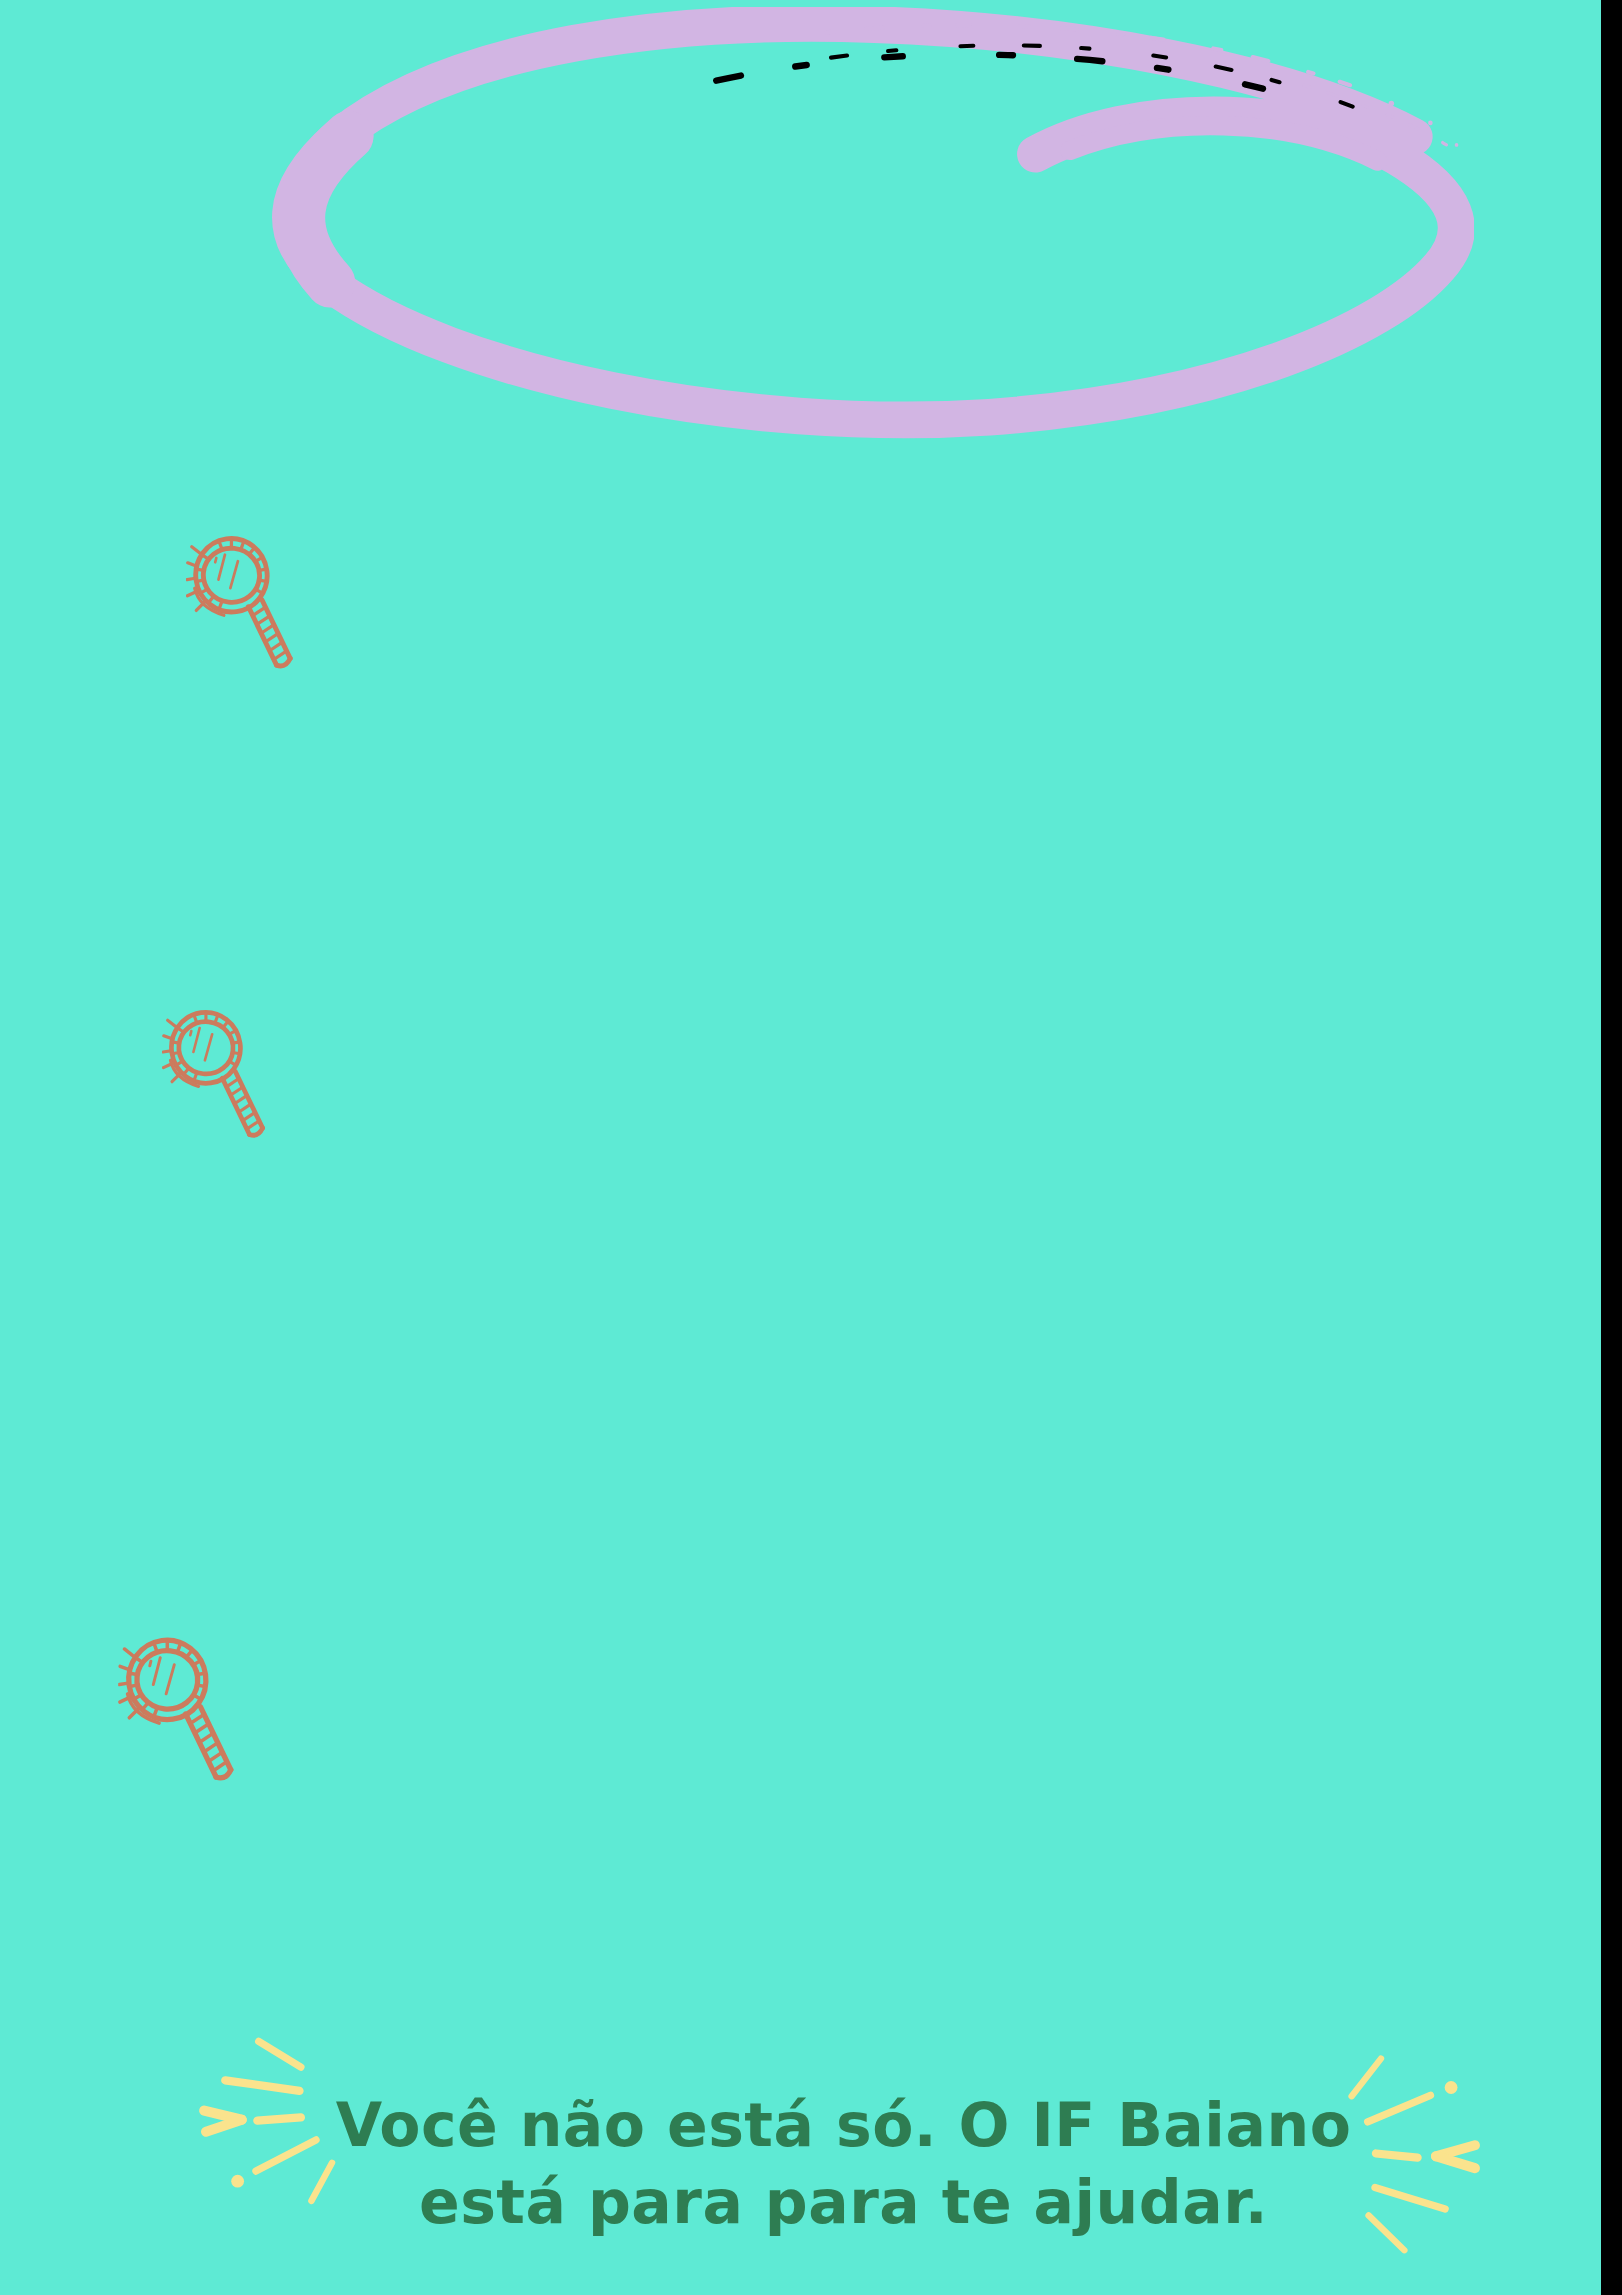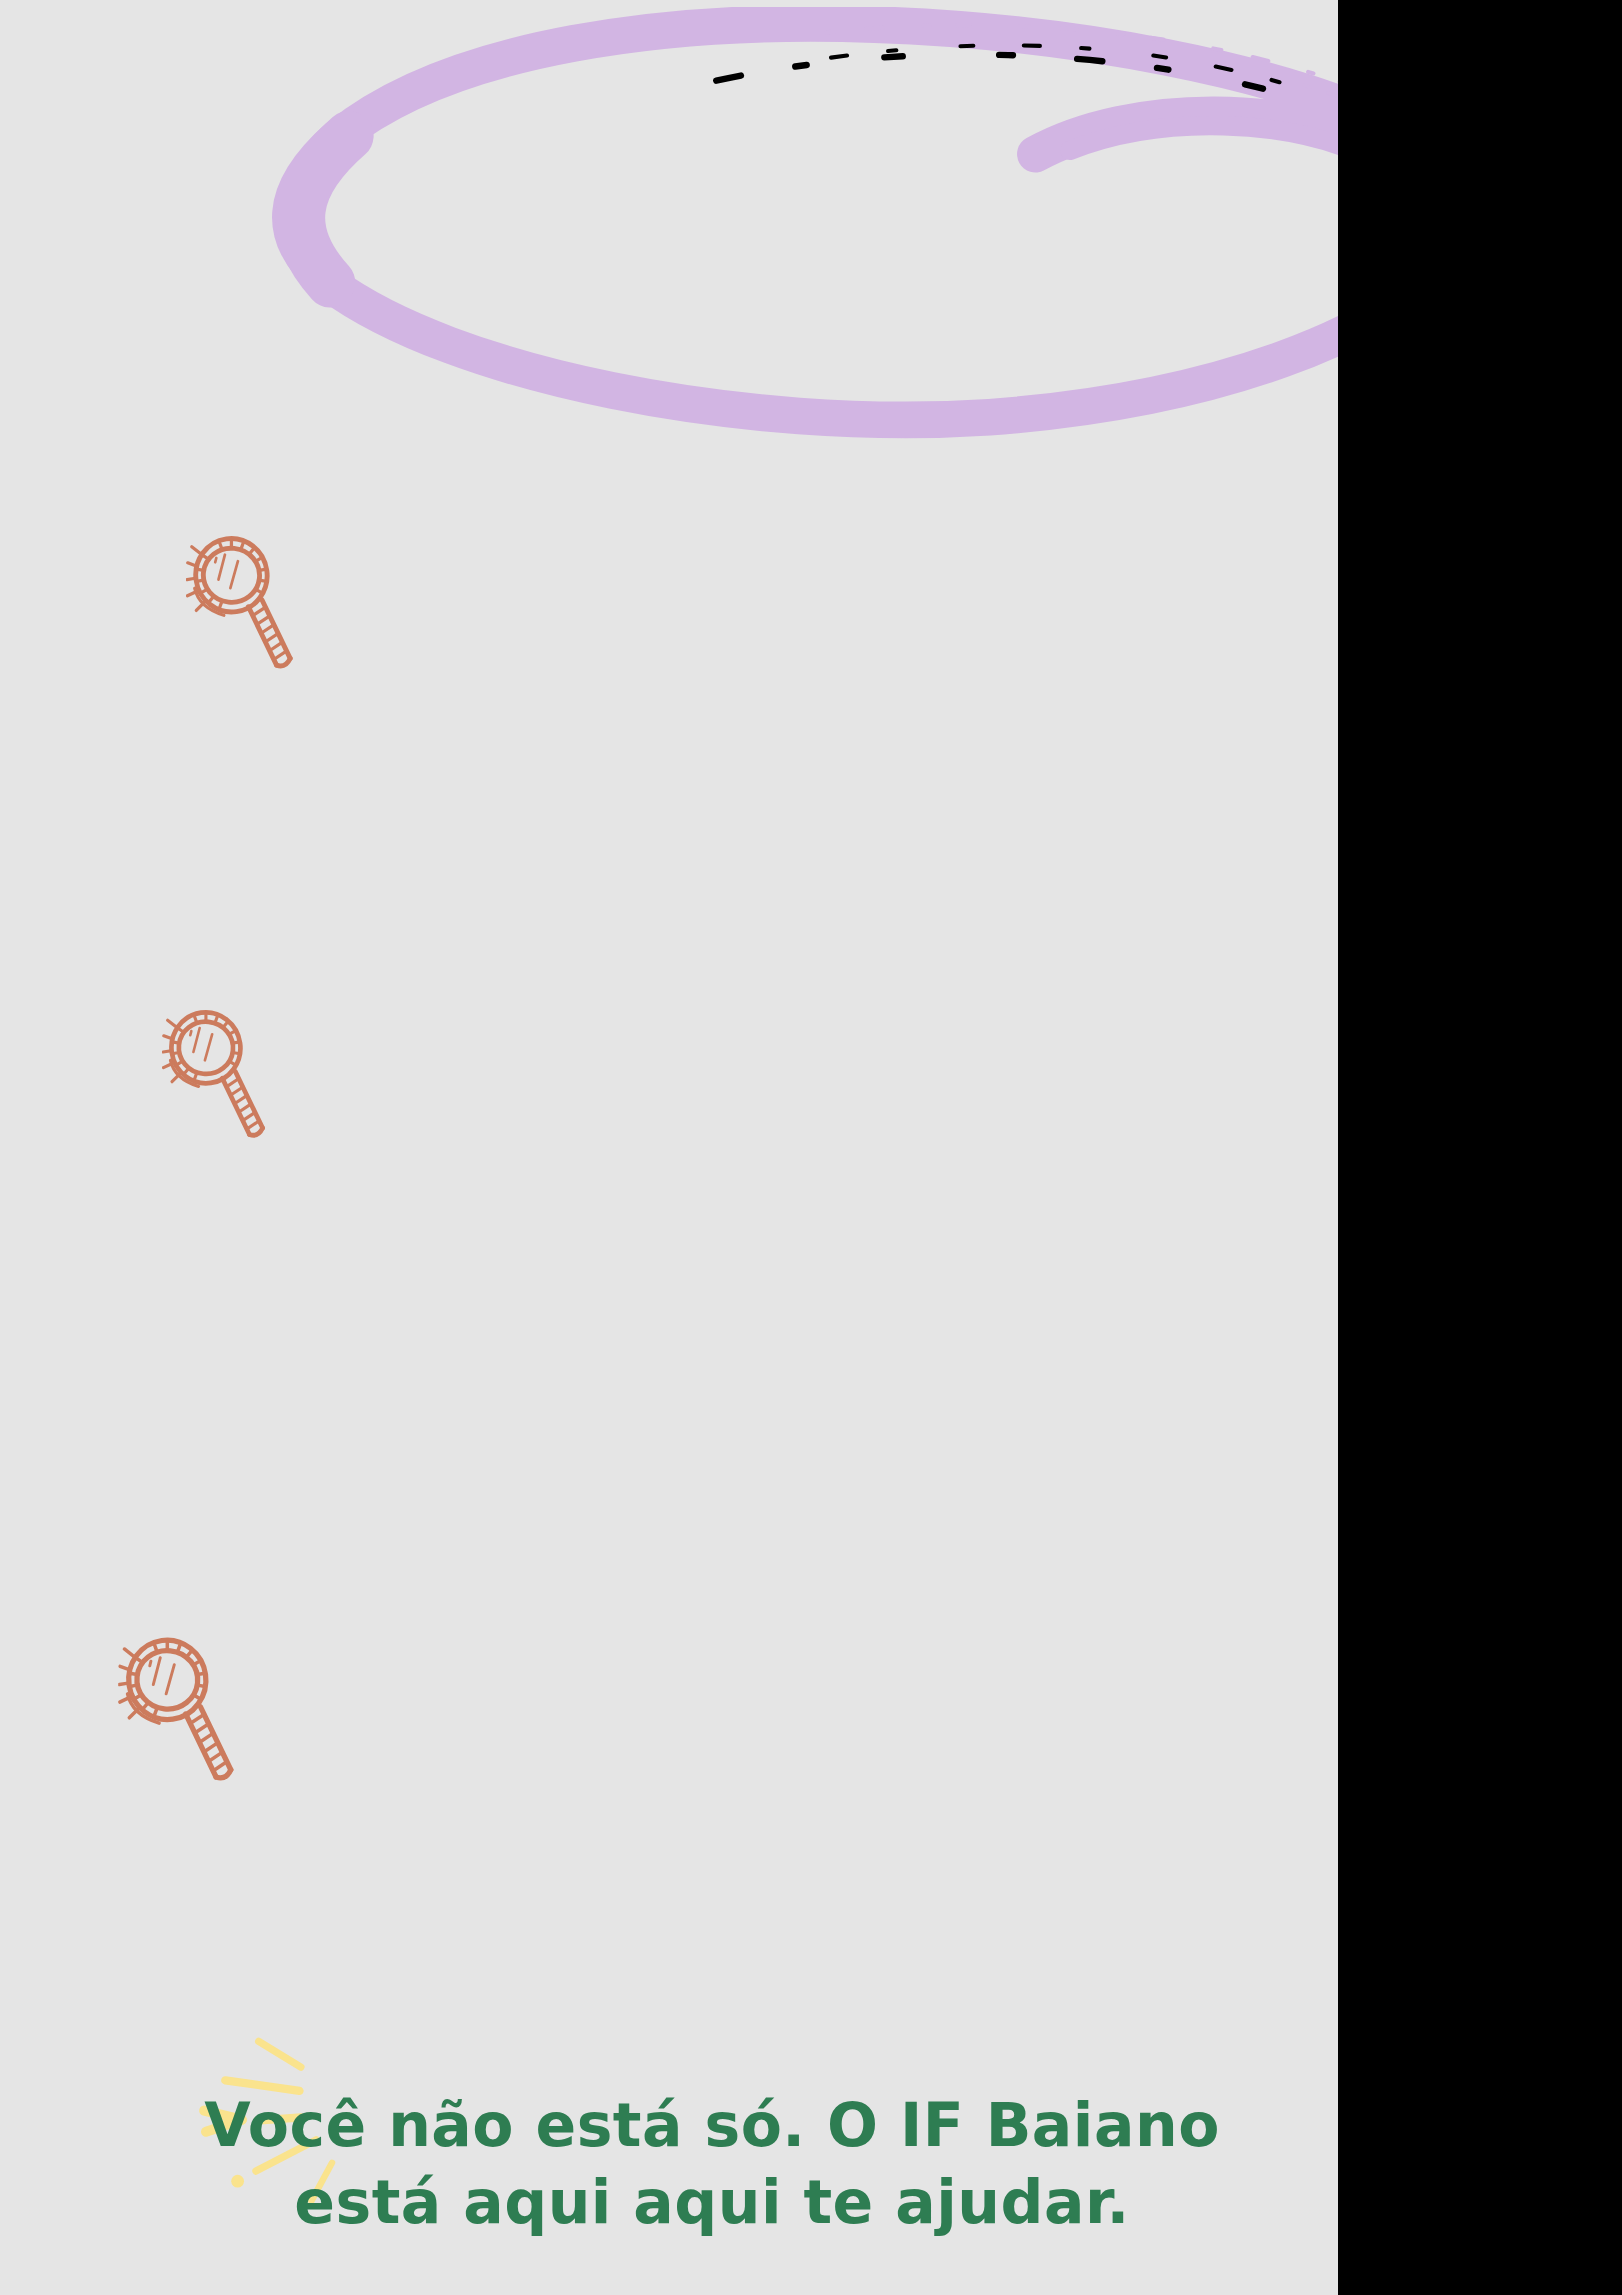--- a/index.html
+++ b/index.html
@@ -1,20 +1,20 @@
 <!DOCTYPE html>
 <html style="font-size:7.3px"><head>
 <meta charset="utf-8">
 <style>
   html, body { margin: 0; padding: 0; background: #000; }
   #canvas {
     position: relative;
-    width: 1338px;
+    width: 1601px;
     height: 2295px;
-    background: #e5e5e5;
+    background: #5eead4;
     overflow: hidden;
     font-family: "DejaVu Sans", sans-serif;
   }
   .abs { position: absolute; }
 
   
   .ellipse-stroke   { fill: none; stroke: #D2B5E3; stroke-linecap: round; stroke-linejoin: round; }
   .ellipse-texture  { fill: none; stroke: #000000; stroke-linecap: round; }
   .ellipse-speckle  { fill: none; stroke: #D2B5E3; stroke-linecap: round; }
   .speckle-dot      { fill: #D2B5E3; }
@@ -160,17 +160,17 @@
     <path class="spark" stroke-width="16" d="M58,183 L195,125"></path>
     <path class="spark" stroke-width="18" d="M76,252 L167,261"></path>
     <path class="spark" stroke-width="22" d="M292,234 L207,258"></path>
     <path class="spark" stroke-width="22" d="M292,284 L207,258"></path>
     <path class="spark" stroke-width="16" d="M74,326 L227,373"></path>
     <path class="spark" stroke-width="14" d="M60,387 L138,463"></path>
   </svg>
 
   <div class="footer-message">
     <div>Você não está só. O IF Baiano</div>
-    <div>está aqui aqui te ajudar.</div>
+    <div>está para para te ajudar.</div>
   </div>
 
 </div>
 
 
 </body></html>

